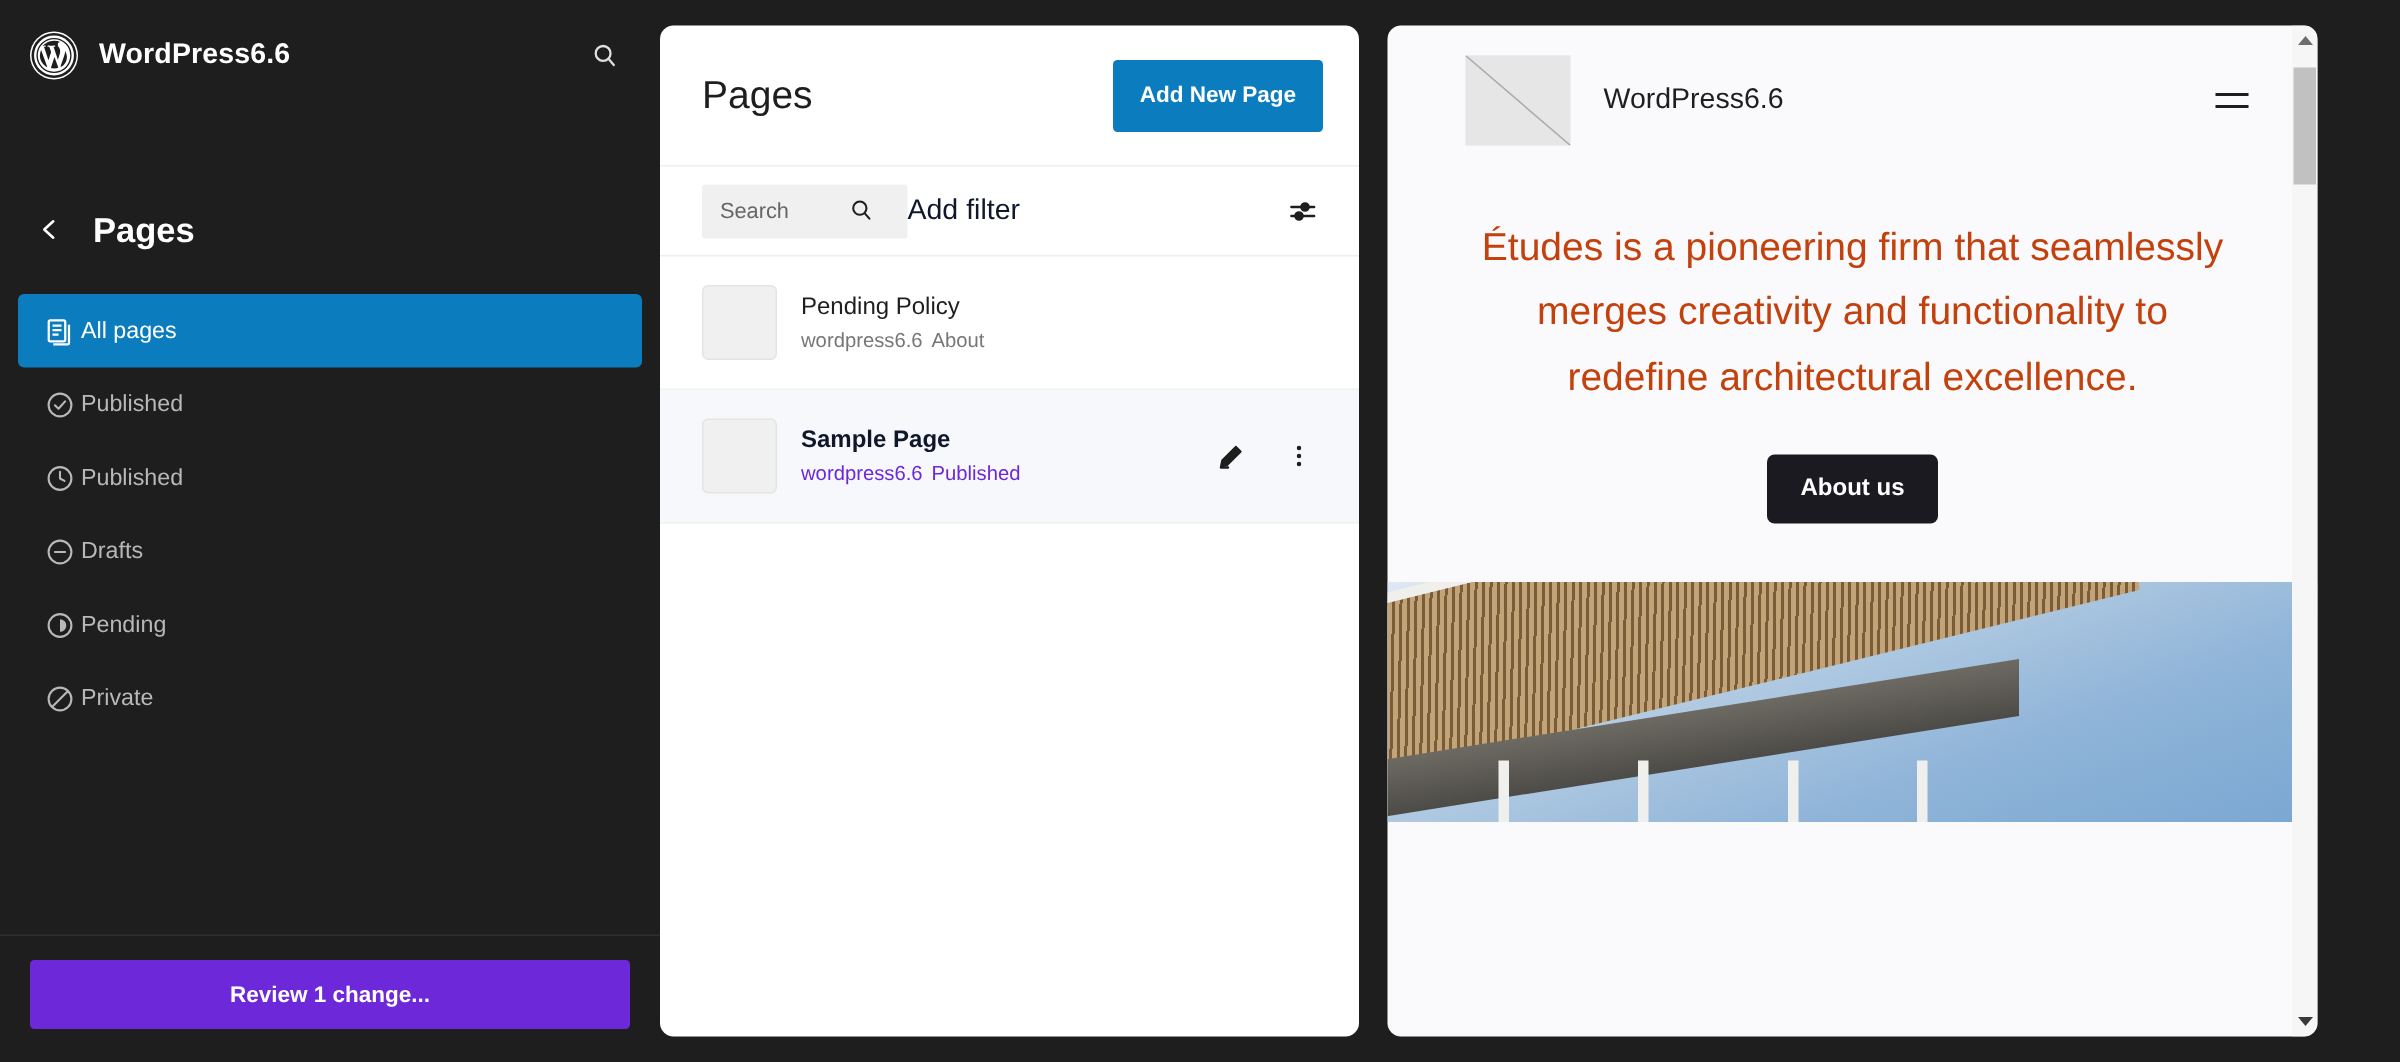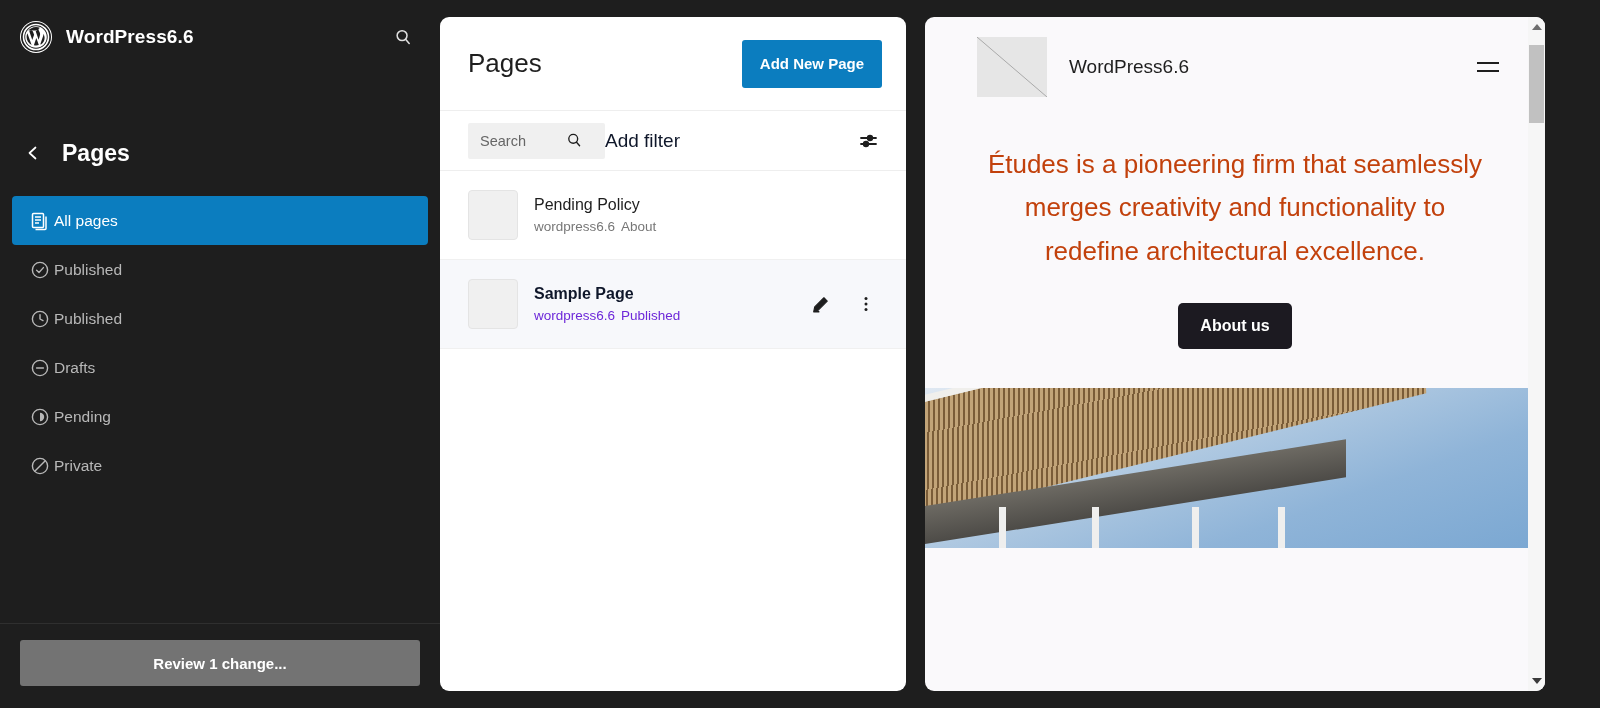--- a/index.html
+++ b/index.html
@@ -102,21 +102,21 @@
   }
   .sb-item .ic svg { display: block; }
 
   .sb-footer {
     border-top: 1px solid #2f2f2f;
     padding: 16px 20px 22px 20px;
   }
   .review-btn {
     width: 100%;
     height: 46px;
-    background: #737373;
+    background: #6d28d9;
     color: #fff;
     border: none;
     border-radius: 3px;
     font-size: 15px;
     font-weight: 700;
     font-family: "Liberation Sans", sans-serif;
     cursor: pointer;
   }
 
   

